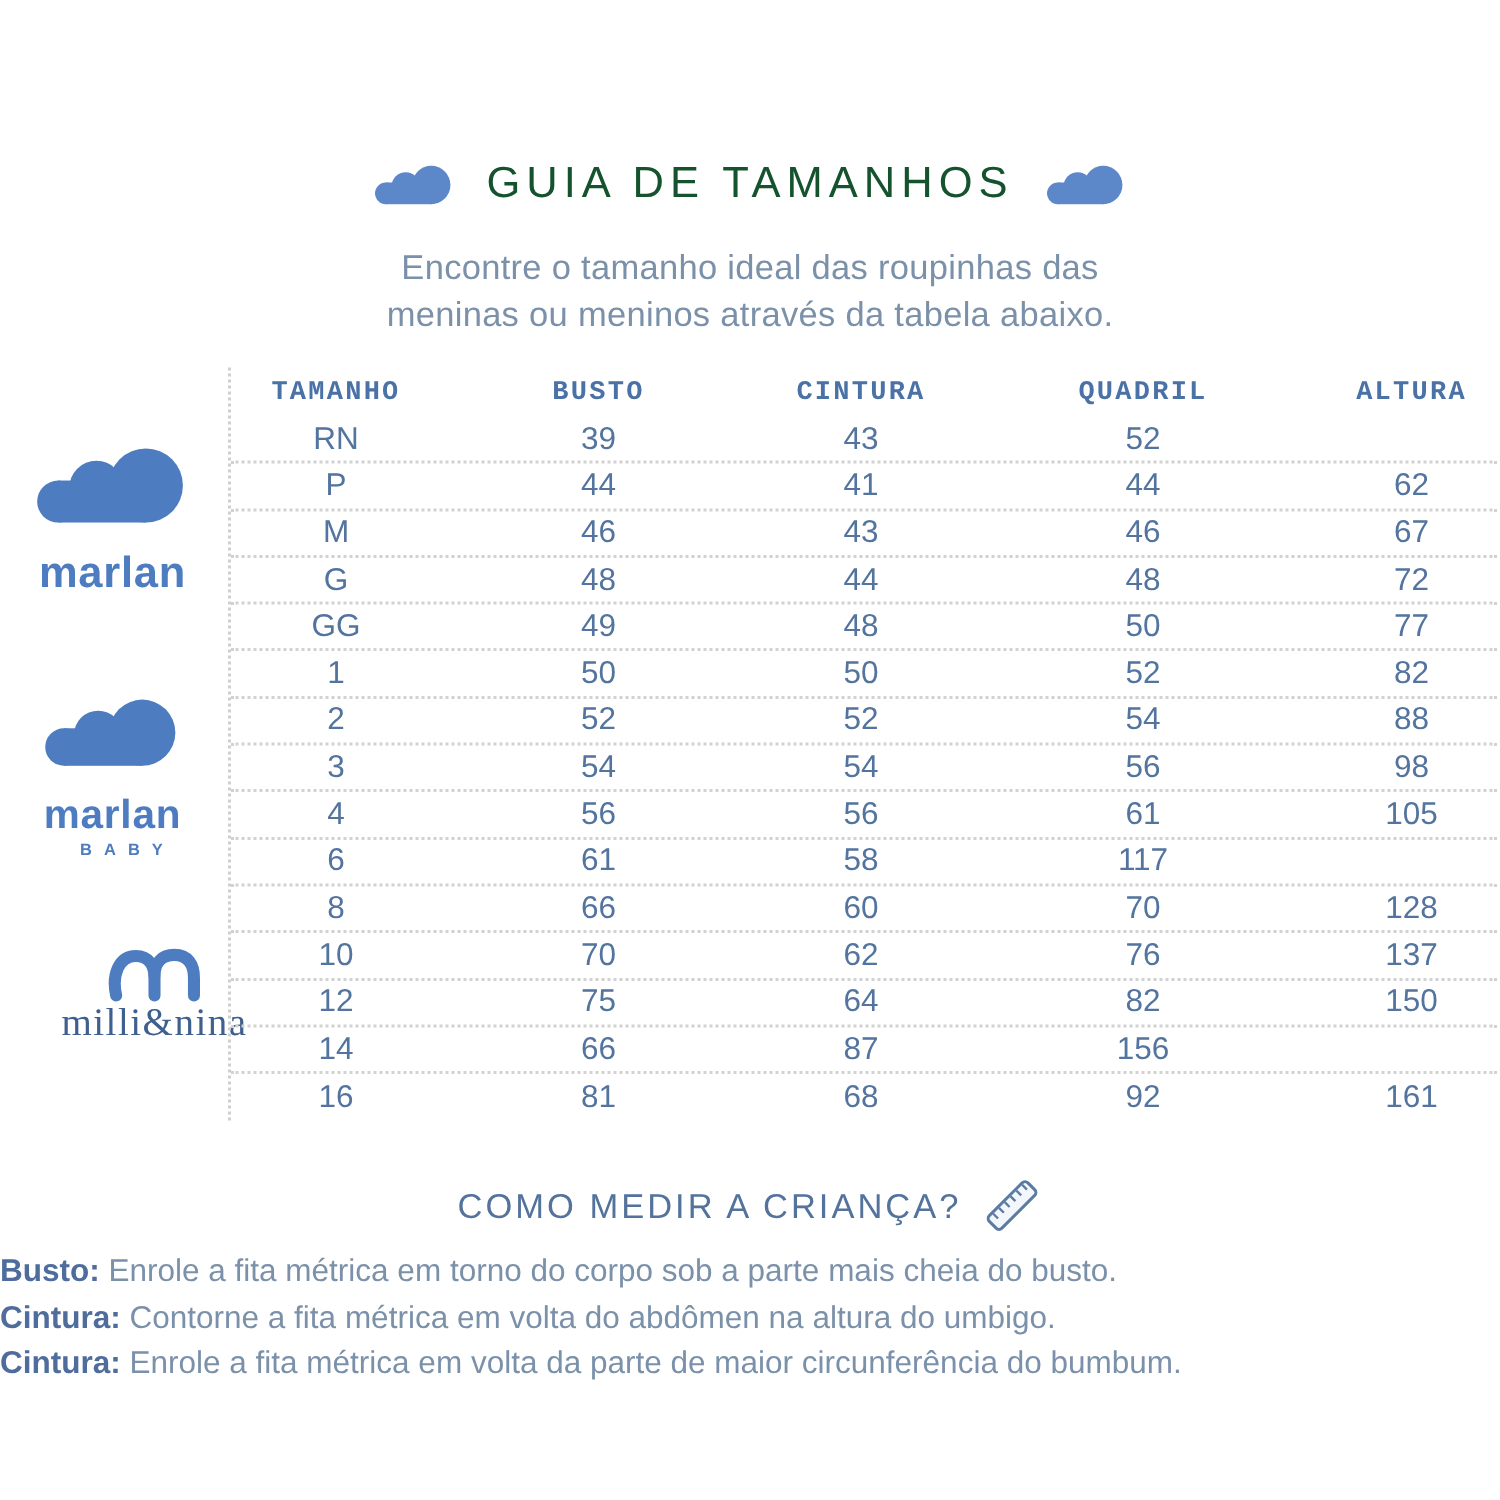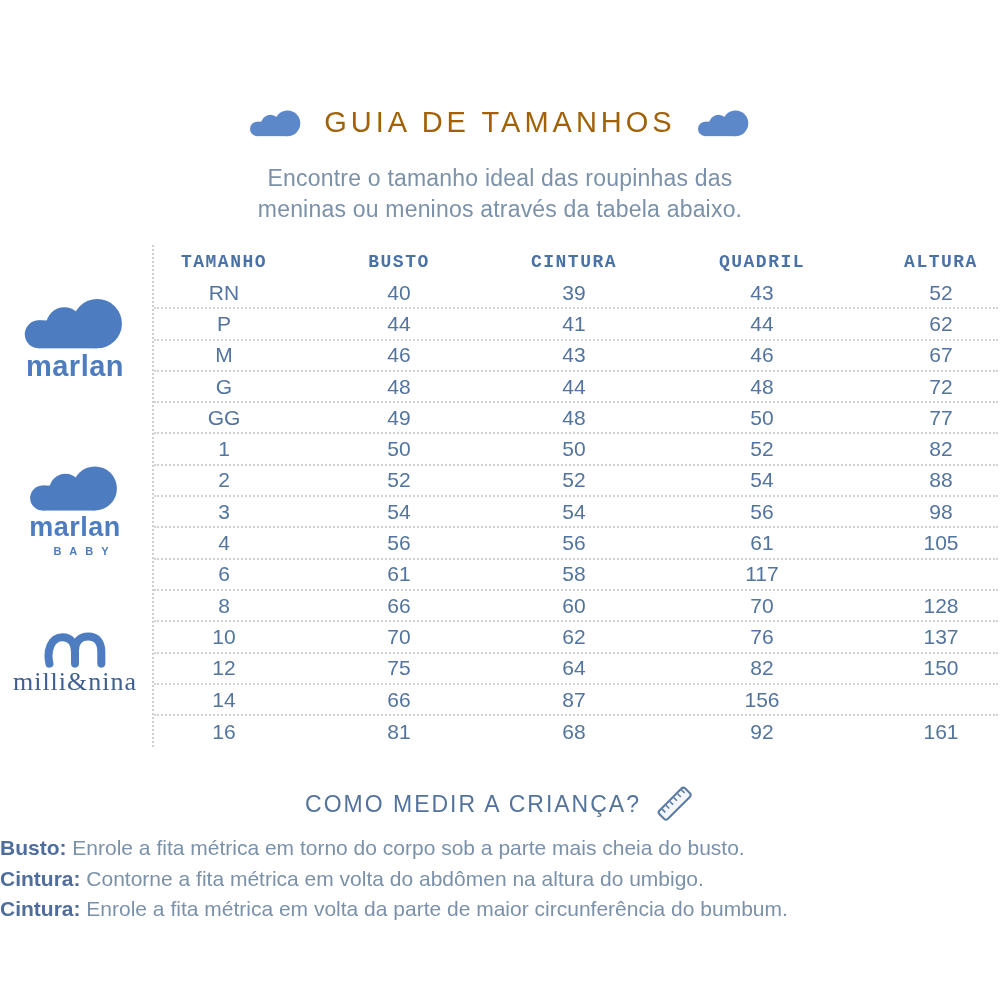--- a/index.html
+++ b/index.html
@@ -8,41 +8,41 @@
     position:relative; width:1000px; height:1000px; background:#fff;
     font-family:"Liberation Sans", sans-serif; overflow:hidden;
   }
   
   .title-row{
     position:absolute; top:106px; left:0; width:100%;
     display:flex; justify-content:center; align-items:center; gap:22px;
   }
   .page-title{
     font-size:29px; font-weight:400; letter-spacing:4px;
-    color:#a16207; white-space:nowrap;
+    color:#14532d; white-space:nowrap;
   }
   .cloud-sm svg{ width:52px; height:29px; display:block; }
   .cloud-sm svg *{ fill:#5c88c9; }
   .subtitle{
     position:absolute; top:163px; left:0; width:100%;
     text-align:center; font-size:23px; line-height:31px;
     color:#7b91aa; letter-spacing:0.2px;
   }
   
   .brand{ position:absolute; left:0; width:150px;
     display:flex; flex-direction:column; align-items:center; }
   .brand-marlan{ top:294px; }
   .brand-marlan-baby{ top:462px; }
-  .brand-milli{ top:630px; }
+  .brand-milli{ top:630px;margin-left:28px; }
   .cloud-lg svg{ width:104px; height:56px; display:block; }
   .cloud-lg svg *{ fill:#4d7dc0; }
   .brand-marlan-baby .cloud-lg svg{ width:96px; height:50px; }
   .marlan-word{
     font-size:29px; font-weight:700; color:#4d7dc0;
-    letter-spacing:0.5px; margin-top:2px; line-height:1;
+    letter-spacing:0.5px; margin-top:18px; line-height:1;
   }
   .brand-marlan-baby .marlan-word{ font-size:27px; }
   .baby-word{
     font-size:11px; font-weight:700; color:#4d7dc0;
     letter-spacing:8px; margin-top:5px; text-indent:8px; line-height:1;margin-left:12px;
   }
   .milli-mark svg{ width:66px; height:38px; display:block; }
   .milli-word{
     font-family:"Liberation Serif", serif; font-size:26px;
     color:#3f608f; margin-top:1px; letter-spacing:1px; line-height:1;
@@ -149,21 +149,20 @@
     <div class="thead">
       <div class="th">TAMANHO</div>
       <div class="th">BUSTO</div>
       <div class="th">CINTURA</div>
       <div class="th">QUADRIL</div>
       <div class="th">ALTURA</div>
     </div>
     <div class="tbody">
         <div class="trow">
           <div class="tcell">RN</div>
-          <div class="tcell">40</div>
           <div class="tcell">39</div>
           <div class="tcell">43</div>
           <div class="tcell">52</div>
         </div>
         <div class="trow">
           <div class="tcell">P</div>
           <div class="tcell">44</div>
           <div class="tcell">41</div>
           <div class="tcell">44</div>
           <div class="tcell">62</div>

